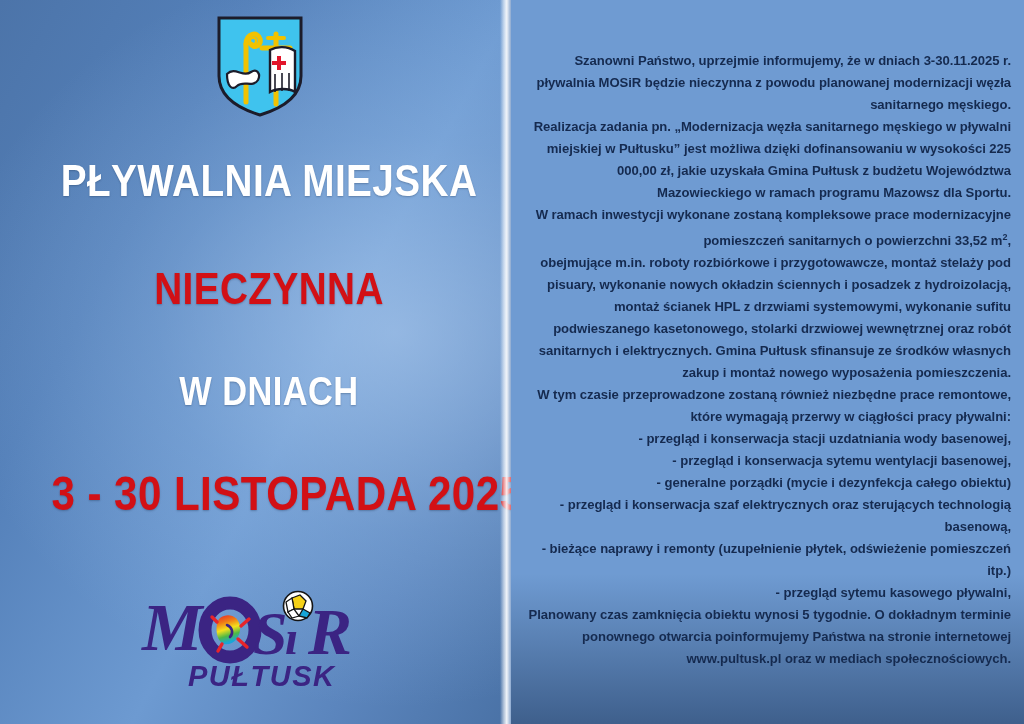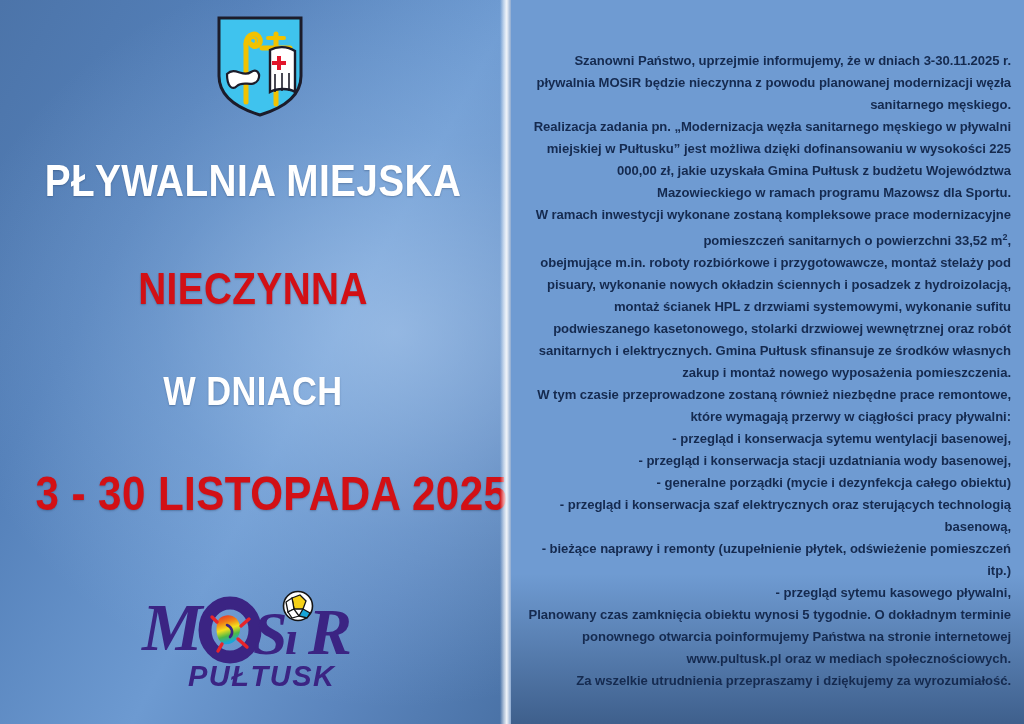--- a/index.html
+++ b/index.html
@@ -34,20 +34,21 @@
     width: 94px; height: 104px;
   }
   .coa-wrap svg { display: block; width: 100%; height: 100%; }
 
   
   .headline-block {
     position: absolute;
     left: 0; top: 158px;
     width: 506px;
     text-align: center;
+    padding-left: 16px;
   }
   .hl {
     font-family: "Liberation Sans Narrow", "Liberation Sans", "DejaVu Sans", sans-serif;
     font-weight: 700;
     letter-spacing: 0.5px;
     line-height: 1;
     white-space: nowrap;
     transform: scaleX(0.86);
     transform-origin: center center;
     text-shadow: 0 1px 2px rgba(20,40,70,0.30);
@@ -193,24 +194,23 @@
   <div class="divider"></div>
 
   <div class="right-panel">
     <div class="notice">
         <p>Szanowni Państwo, uprzejmie informujemy, że w dniach 3-30.11.2025 r. pływalnia MOSiR będzie nieczynna z powodu planowanej modernizacji węzła sanitarnego męskiego.</p>
         <p>Realizacja zadania pn. „Modernizacja węzła sanitarnego męskiego w pływalni miejskiej w Pułtusku” jest możliwa dzięki dofinansowaniu w wysokości 225 000,00 zł, jakie uzyskała Gmina Pułtusk z budżetu Województwa Mazowieckiego w ramach programu Mazowsz dla Sportu.</p>
         <p>W ramach inwestycji wykonane zostaną kompleksowe prace modernizacyjne pomieszczeń sanitarnych o powierzchni 33,52 m<sup>2</sup>,</p>
         <p>obejmujące m.in. roboty rozbiórkowe i przygotowawcze, montaż stelaży pod pisuary, wykonanie nowych okładzin ściennych i posadzek z hydroizolacją, montaż ścianek HPL z drzwiami systemowymi, wykonanie sufitu podwieszanego kasetonowego, stolarki drzwiowej wewnętrznej oraz robót sanitarnych i elektrycznych. Gmina Pułtusk sfinansuje ze środków własnych zakup i montaż nowego wyposażenia pomieszczenia.</p>
         <p>W tym czasie przeprowadzone zostaną również niezbędne prace remontowe,</p>
         <p>które wymagają przerwy w ciągłości pracy pływalni:</p>
+        <p>- przegląd i konserwacja stacji uzdatniania wody basenowej,</p>
         <p>- przegląd i konserwacja sytemu wentylacji basenowej,</p>
-        <p>- przegląd i konserwacja stacji uzdatniania wody basenowej,</p>
         <p>- generalne porządki (mycie i dezynfekcja całego obiektu)</p>
         <p>- przegląd i konserwacja szaf elektrycznych oraz sterujących technologią basenową,</p>
         <p>- bieżące naprawy i remonty (uzupełnienie płytek, odświeżenie pomieszczeń itp.)</p>
         <p>- przegląd sytemu kasowego pływalni,</p>
         <p>Planowany czas zamknięcia obiektu wynosi 5 tygodnie. O dokładnym terminie ponownego otwarcia poinformujemy Państwa na stronie internetowej www.pultusk.pl oraz w mediach społecznościowych.</p>
-        <p>Za wszelkie utrudnienia przepraszamy i dziękujemy za wyrozumiałość.</p>
       </div>
   </div>
 
 </div>
 
 </body></html>

